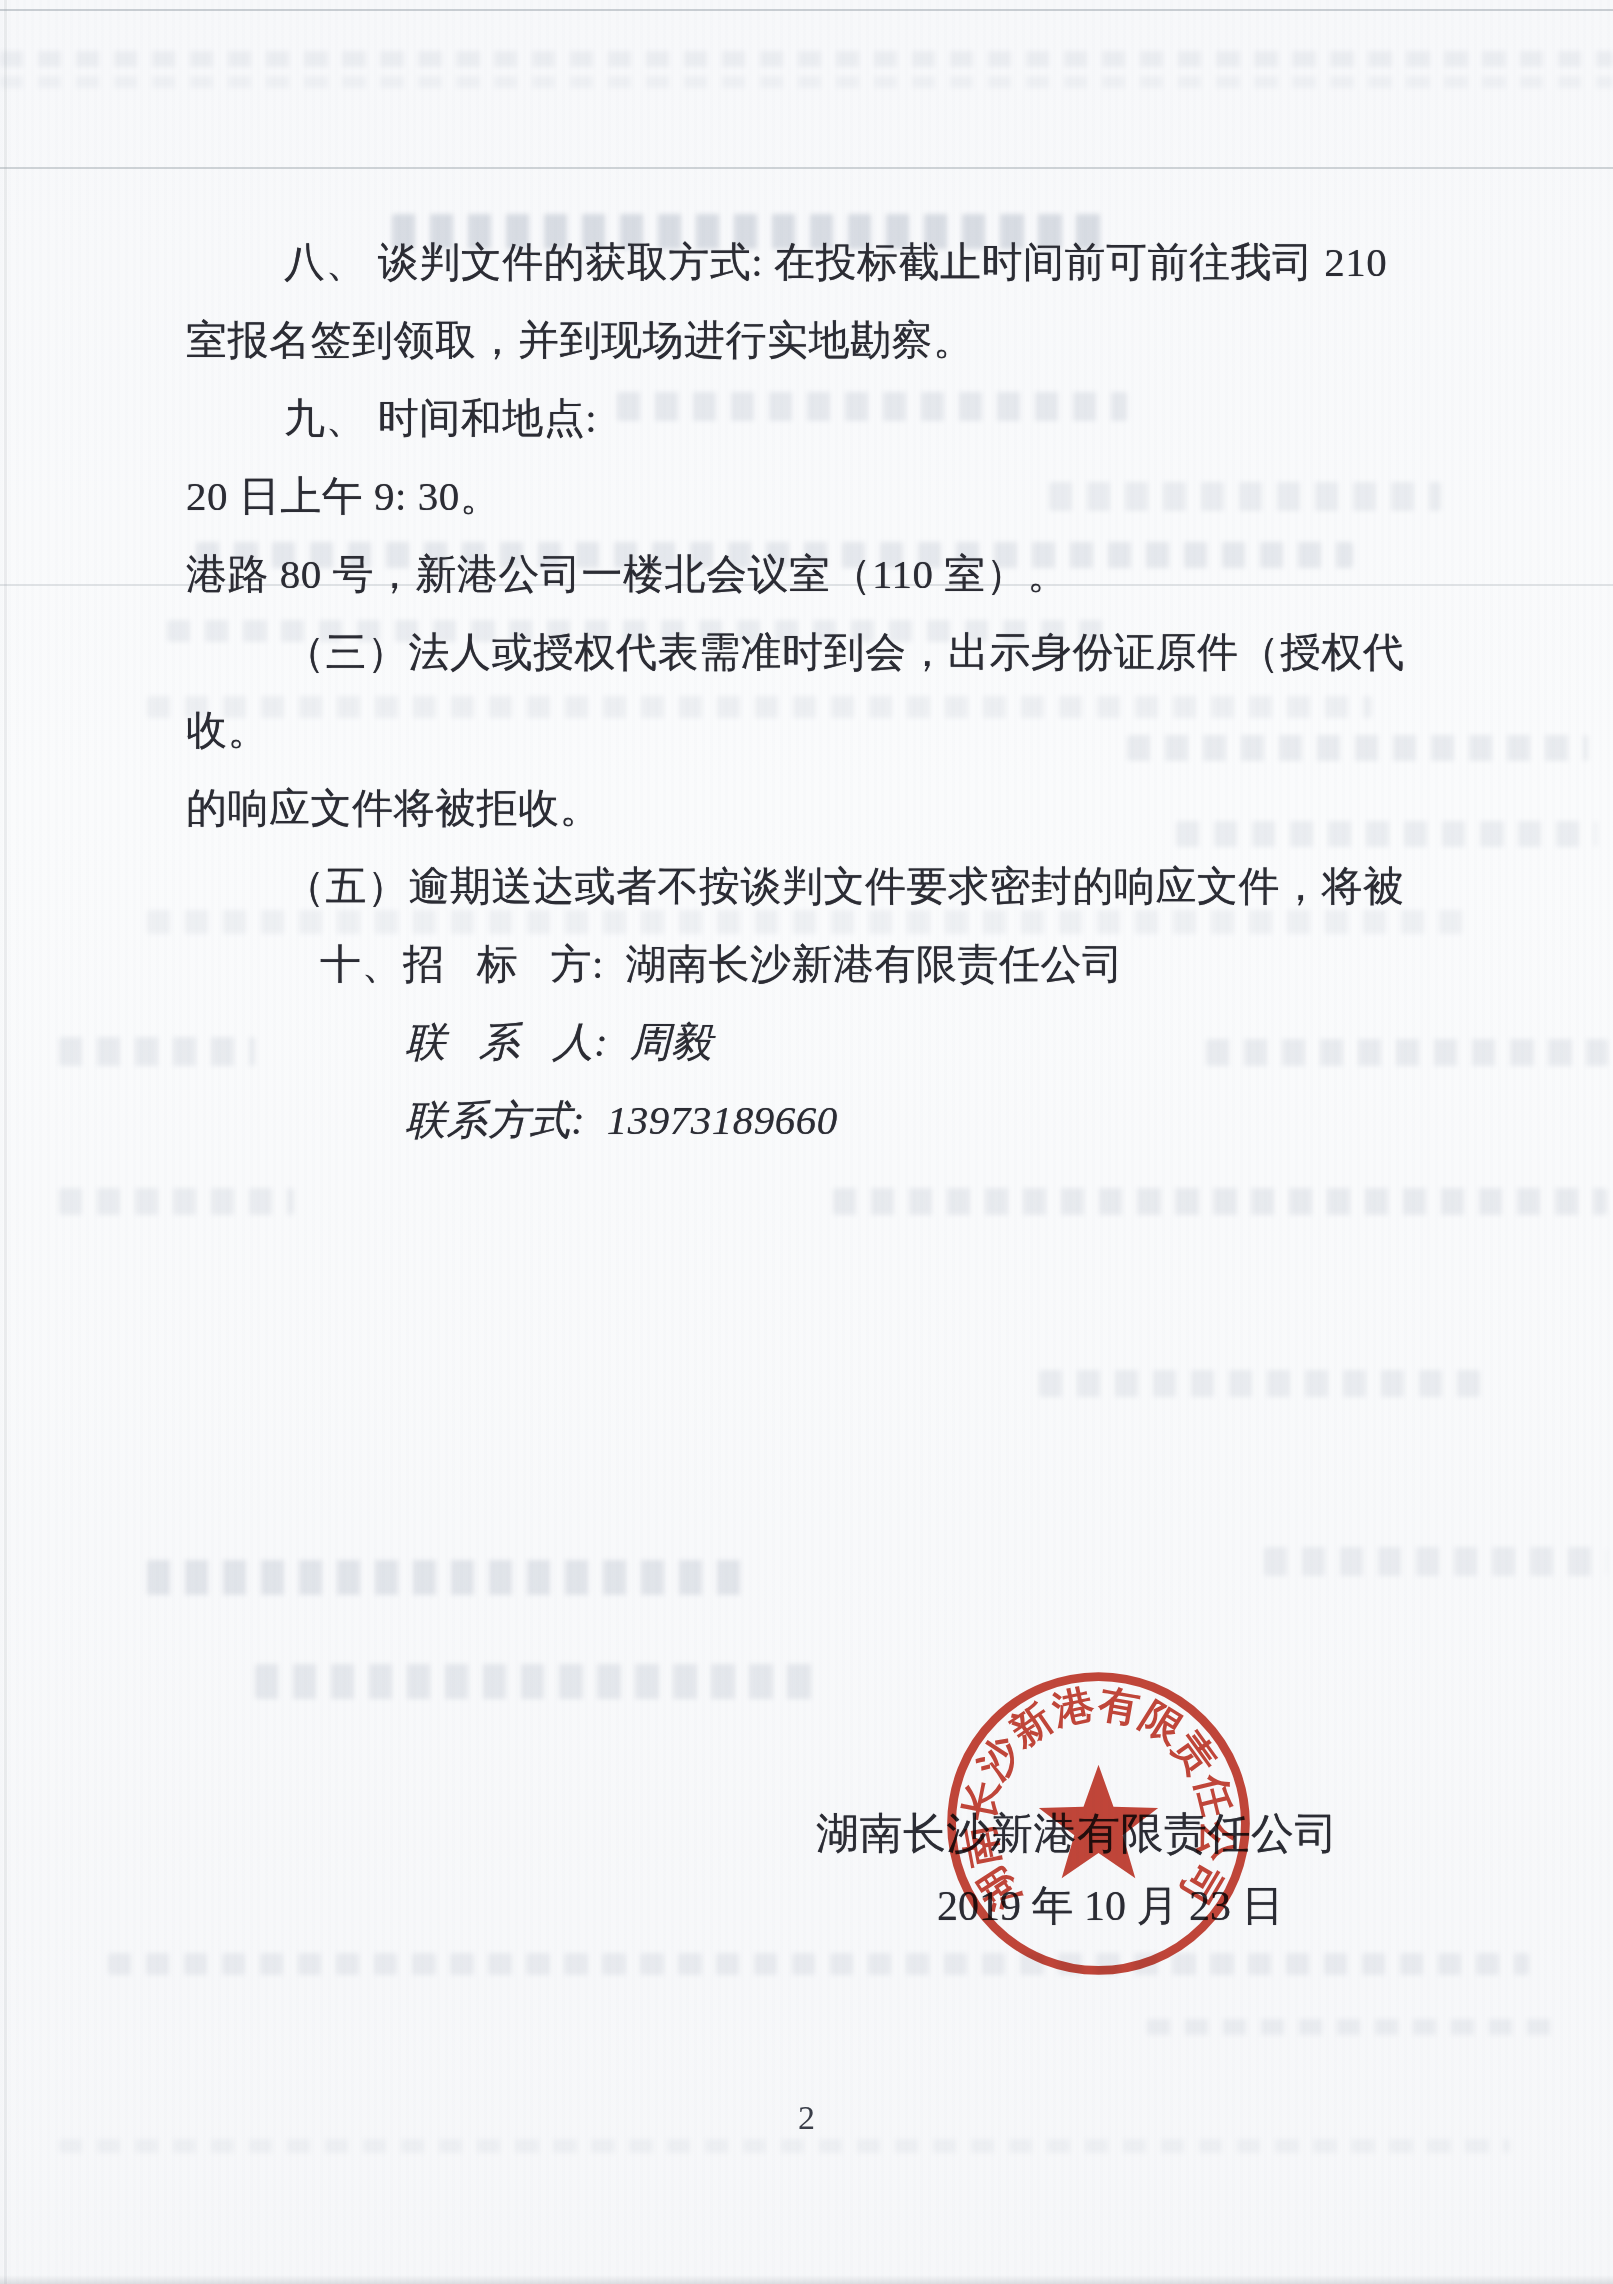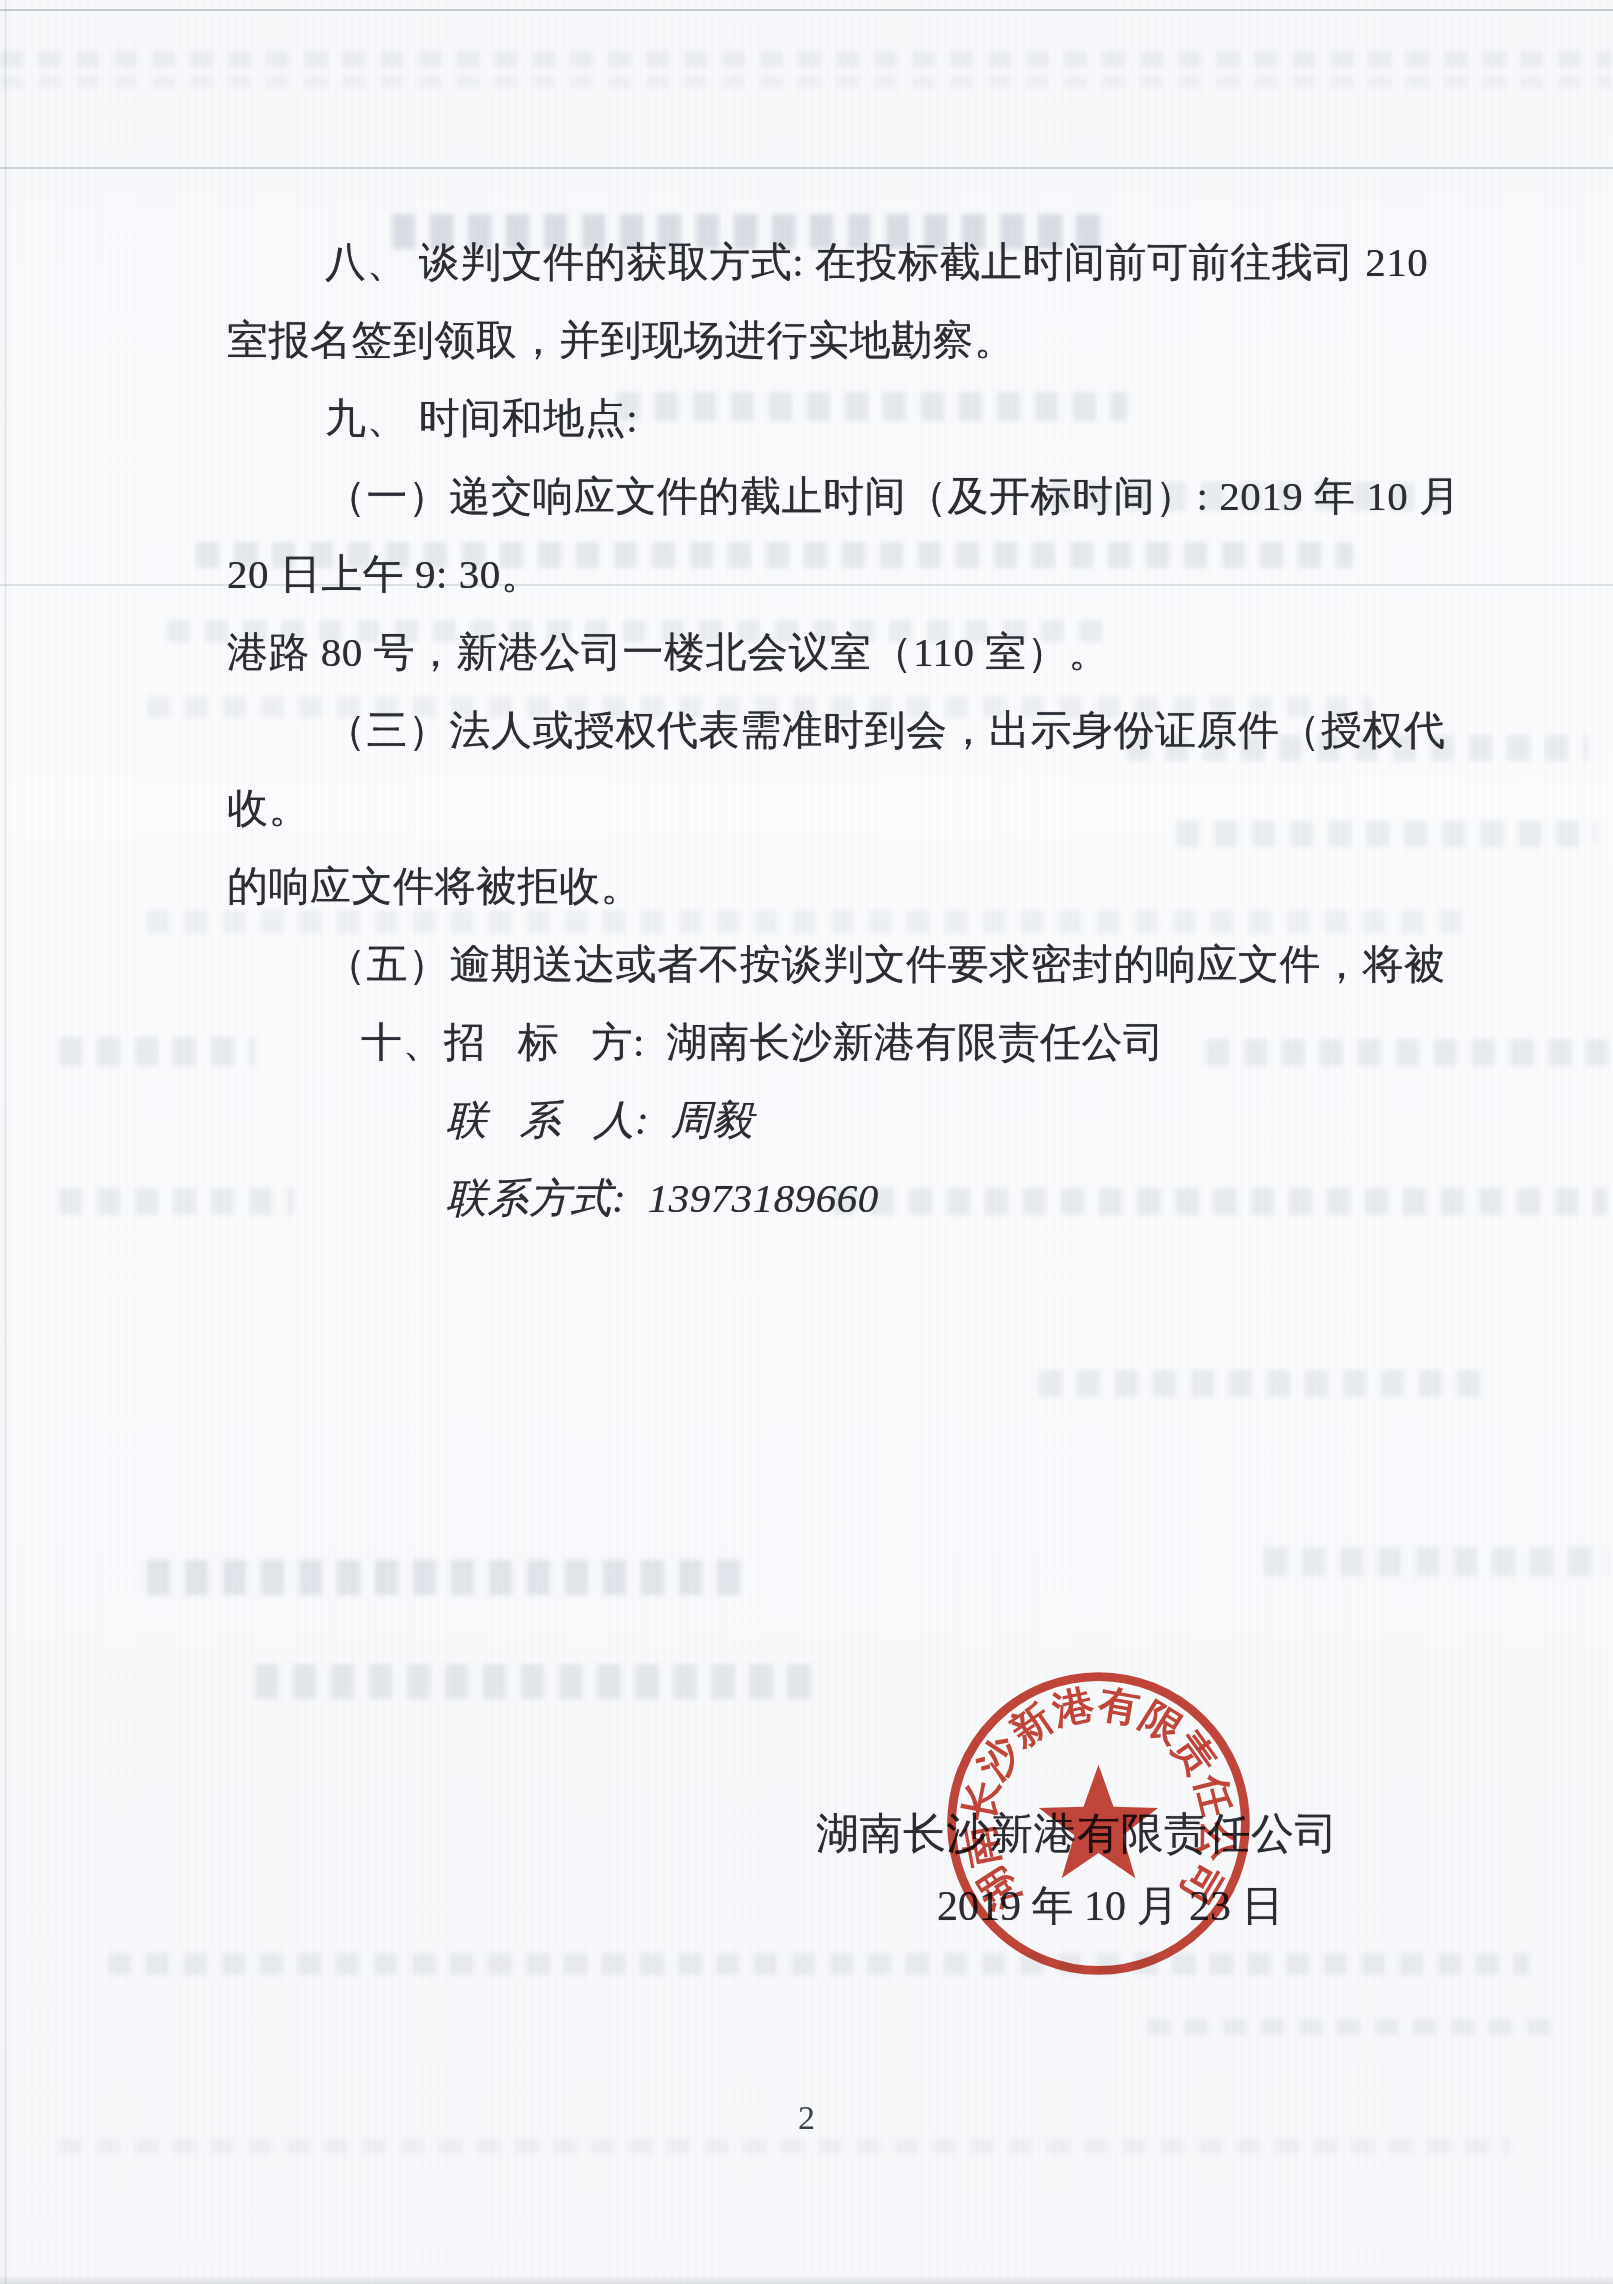--- a/index.html
+++ b/index.html
@@ -32,21 +32,21 @@
     position:absolute;pointer-events:none;border-radius:2.9px;
     background:repeating-linear-gradient(90deg, rgba(110,125,150,.55) 0 23.5px, rgba(110,125,150,0) 23.5px 38px);
     filter:blur(2.9px);
   }
   
   .body-text{
     position:absolute;left:186px;top:223px;width:1269px;
     font-size:41px;line-height:78px;letter-spacing:0.5px;
     text-shadow:0 0 0.7px rgba(40,42,50,.75);
   }
-  .line{height:78px;white-space:pre;margin-left:41px;}
+  .line{height:78px;white-space:pre;}
   .ind-para{padding-left:98px;}
   .ind-ten{padding-left:134px;}
   .ind-contact{padding-left:219px;font-style:italic;}
   .signature{
     position:absolute;left:816px;top:1805px;
     font-size:43px;letter-spacing:0.5px;white-space:pre;
     text-shadow:0 0 0.7px rgba(40,42,50,.75);
   }
   .sig-date{
     position:absolute;left:937px;top:1878px;
@@ -100,21 +100,20 @@
   <div class="ghost" style="left:1264px;top:1547px;width:343px;height:29px;opacity:.2;"></div>
   <div class="ghost" style="left:255px;top:1664px;width:559px;height:35px;opacity:.26;"></div>
   <div class="ghost" style="left:108px;top:1953px;width:1421px;height:21.6px;opacity:.2;"></div>
   <div class="ghost" style="left:1147px;top:2019px;width:412px;height:15.7px;opacity:.18;"></div>
   <div class="ghost" style="left:59px;top:2139px;width:1451px;height:13.7px;opacity:.12;"></div>
 
   <div class="body-text">
     <div class="line ind-para">八、 谈判文件的获取方式: 在投标截止时间前可前往我司 210</div>
     <div class="line">室报名签到领取，并到现场进行实地勘察。</div>
     <div class="line ind-para">九、 时间和地点:</div>
-    <div class="line ind-para">（一）递交响应文件的截止时间（及开标时间）: 2019 年 10 月</div>
     <div class="line">20 日上午 9: 30。</div>
     <div class="line">港路 80 号，新港公司一楼北会议室（110 室）。</div>
     <div class="line ind-para">（三）法人或授权代表需准时到会，出示身份证原件（授权代</div>
     <div class="line">收。</div>
     <div class="line">的响应文件将被拒收。</div>
     <div class="line ind-para">（五）逾期送达或者不按谈判文件要求密封的响应文件，将被</div>
     <div class="line ind-ten">十、招   标   方:  湖南长沙新港有限责任公司</div>
     <div class="line ind-contact">联   系   人:  周毅</div>
     <div class="line ind-contact">联系方式:  13973189660</div>
   </div>

